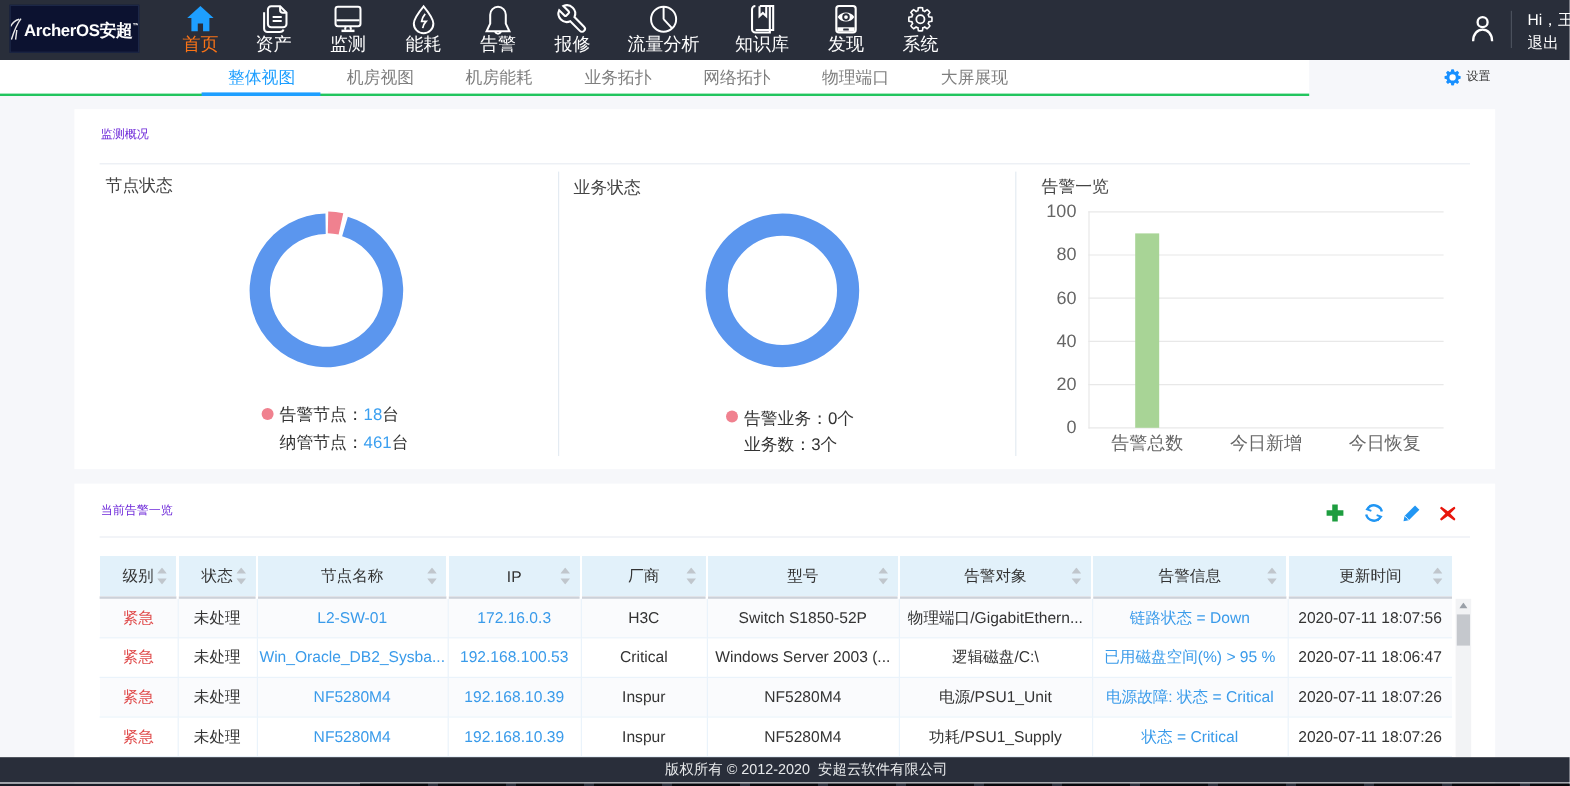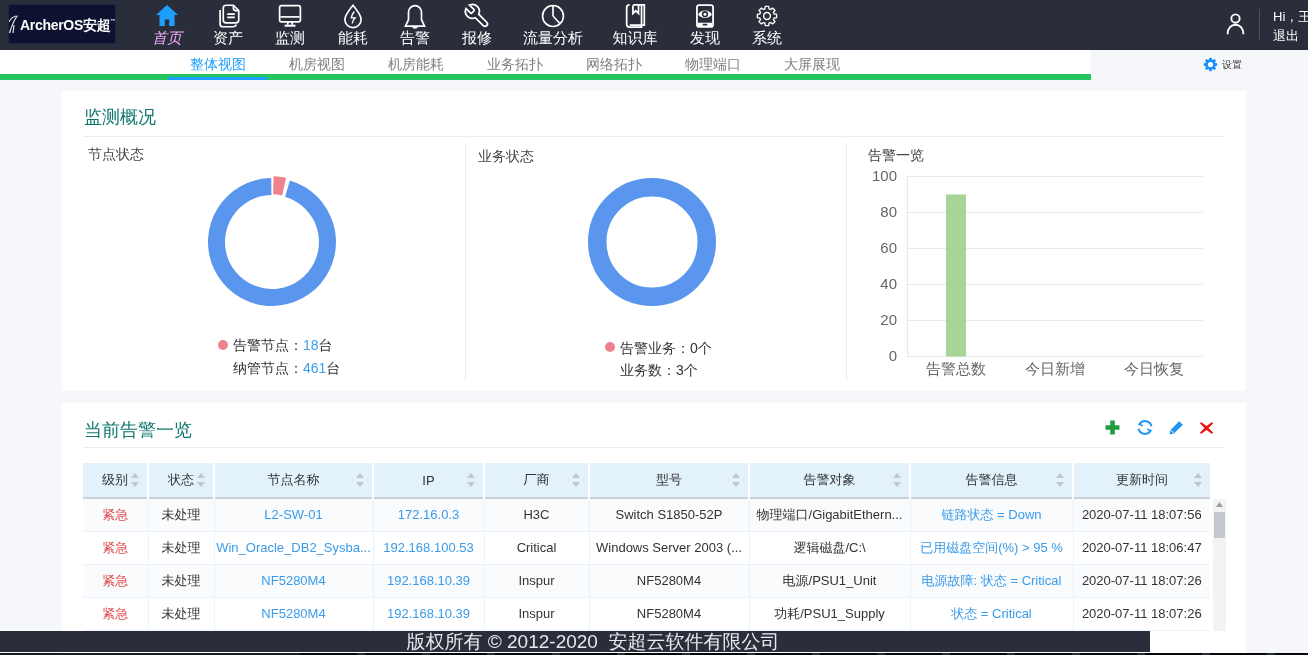--- a/index.html
+++ b/index.html
@@ -6,40 +6,40 @@
 html,body { width:1308px; height:655px; overflow:hidden; font-family:"Liberation Sans", sans-serif; background:#f6f7fa; }
 .abs { position:absolute; }
 
 
 #nav { position:absolute; left:0; top:0; width:1308px; height:50px; background:#292e3a; }
 #logo { position:absolute; left:8px; top:4px; width:108px; height:40px; background:#0c1230; border:1px solid #1c2747; display:flex; align-items:center; justify-content:center; overflow:hidden; }
 #logo .lt { color:#fdfdfd; font-size:14px; font-weight:bold; letter-spacing:-0.3px; white-space:nowrap; }
 .nitem { position:absolute; top:0; height:50px; text-align:center; transform:translateX(-50%); }
 .nitem svg { display:block; margin:4px auto 0; overflow:visible; }
 .nitem .nl { display:block; font-size:15px; color:#fff; line-height:15px; margin-top:2px; white-space:nowrap; }
-.nitem.act .nl { color:#f0abfc;font-style:italic; }
+.nitem.act .nl { color:#f97316; }
 #search { position:absolute; left:1021px; top:10px; width:178px; height:26px; background:#3a404c; border-radius:13px; color:#8b919b; font-size:12px; line-height:26px; padding-left:20px; }
 #search svg { position:absolute; right:12px; top:5px; }
 #psn { position:absolute; left:1224px; top:11px; }
 #vdiv { position:absolute; left:1259px; top:9px; width:1px; height:31px; background:#4a505c; }
 #hiuser { position:absolute; left:1273px; top:7px; color:#fff; font-size:13px; line-height:19px; white-space:nowrap; }
 
 
-#tabs { position:absolute; left:0; top:50px; width:1091px; height:30px; background:#fff; border-bottom:6px solid #22c55e; }
+#tabs { position:absolute; left:0; top:50px; width:1091px; height:30px; background:#fff; border-bottom:2px solid #22c55e; }
 .tab { position:absolute; top:0; height:30px; line-height:28px; font-size:14px; color:#7f7f7f; transform:translateX(-50%); }
 .tab.act { color:#1e9fff; }
 #tabline { position:absolute; left:168px; top:27px; width:99px; height:3px; background:#1e9fff; }
 #settings { position:absolute; left:1203px; top:57px; height:16px; }
 #settings span { position:absolute; left:19px; top:0px; font-size:10px; color:#333; line-height:16px; white-space:nowrap; }
 
 
 .panel { position:absolute; background:#fff; }
 #p1 { left:62px; top:91px; width:1184px; height:300px; }
 #p2 { left:62px; top:403px; width:1184px; height:252px; }
-.ptitle { position:absolute; left:22px; top:14px; font-size:18px; color:#0f766e; }
+.ptitle { position:absolute; left:22px; top:14px; font-size:10px; color:#6d28d9; }
 .pline { position:absolute; left:21px; right:21px; height:1px; background:#e9edf3; }
 .subt { position:absolute; font-size:14px; color:#444; }
 .vsep { position:absolute; width:1px; top:52px; height:237px; background:#e4ebf2; }
 
 
 .dot { position:absolute; width:10px; height:10px; border-radius:50%; background:#f0818f; }
 .leg { position:absolute; font-size:14px; color:#333; white-space:nowrap; }
 .leg b { color:#3a9ff0; font-weight:normal; }
 
 
@@ -52,21 +52,21 @@
 td:last-child { border-right:none; }
 tr.odd td { background:#fafbfd; }
 .red { color:#e04c4c; }
 .blu { color:#3a9bea; }
 .caret { position:absolute; right:8px; top:50%; margin-top:-7px; width:8px; height:14px; }
 
 #sbar { position:absolute; left:1151px; top:96px; width:13px; height:132px; background:#f2f3f5; }
 #sthumb { position:absolute; left:1px; top:13px; width:11px; height:26px; background:#c5c8cd; }
 
 
-#footer { position:absolute; left:0; top:631px; width:1150px; height:21px; background:#292e3a; color:#e6e8ea; font-size:19px; text-align:center; line-height:21px; text-indent:36px; }
+#footer { position:absolute; left:0; top:631px; width:1308px; height:21px; background:#292e3a; color:#e6e8ea; font-size:12px; text-align:center; line-height:21px; text-indent:36px; }
 #bstrip { position:absolute; left:0; top:653px; width:1308px; height:2px; background:#181c26; }
 #bstrip .seg { position:absolute; left:300px; top:0; width:1008px; height:2px;
   background:repeating-linear-gradient(90deg,#07080c 0 57px,#292e3a 57px 65px); }
 </style>
 </head>
 <body>
 <div id="nav">
   <div id="logo">
       <span class="lt"><svg width="11" height="20" viewBox="0 0 11 20" style="vertical-align:-4px;margin-right:1px">
           <path d="M1.5 19 C3.5 12.5 5 7.5 9.5 1.5 M0.8 8 C2.5 4.5 5 2.8 8 2 M5 19 L6 11" stroke="#e8e8e8" stroke-width="1.2" fill="none"></path>

